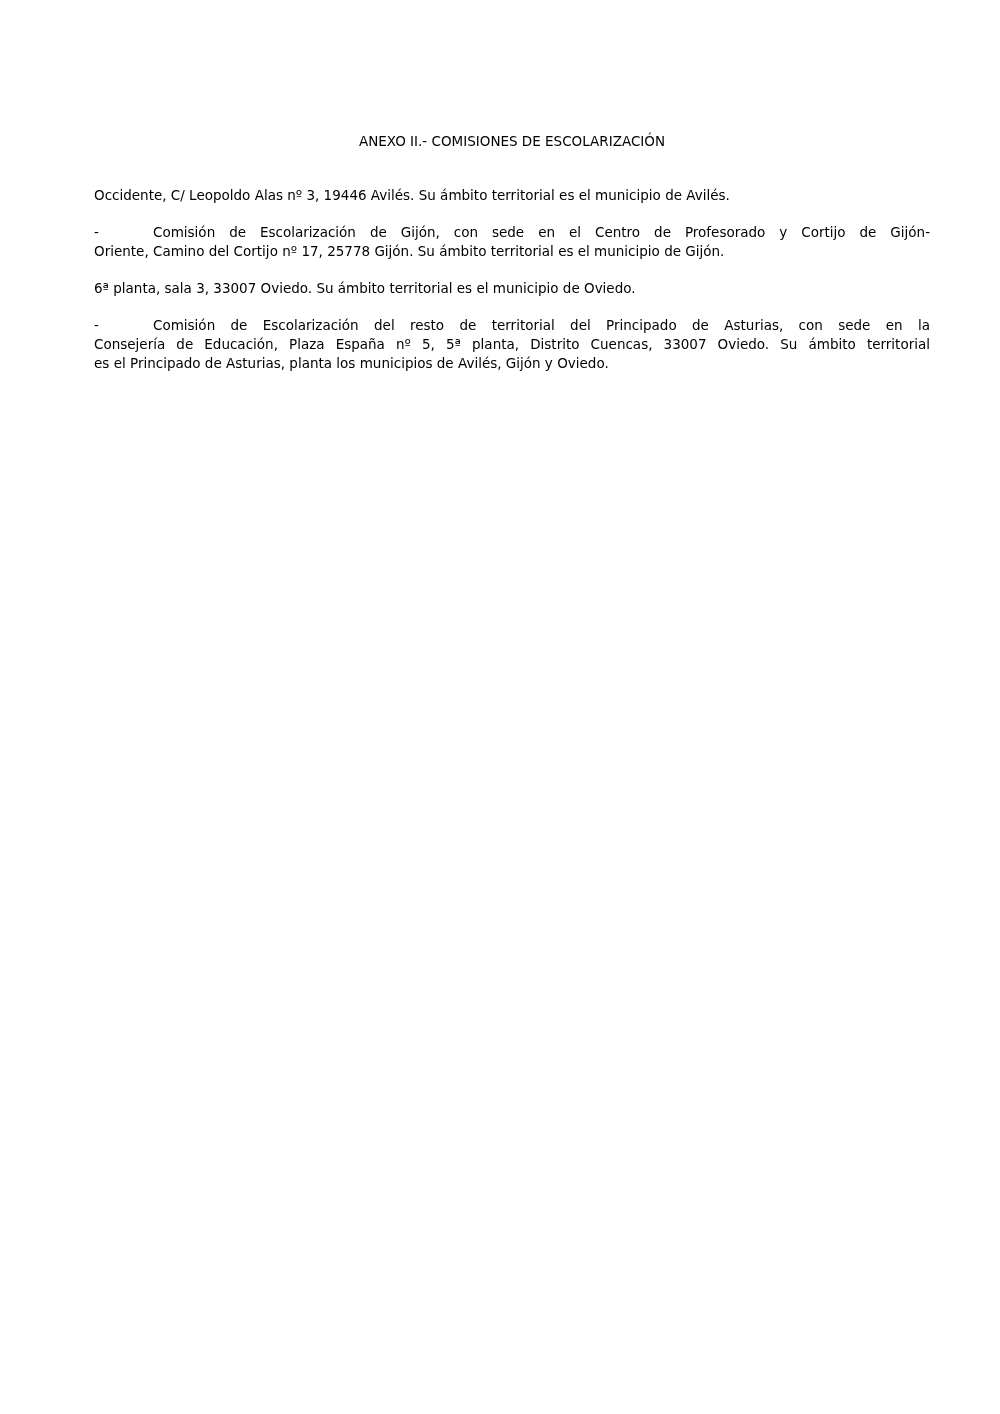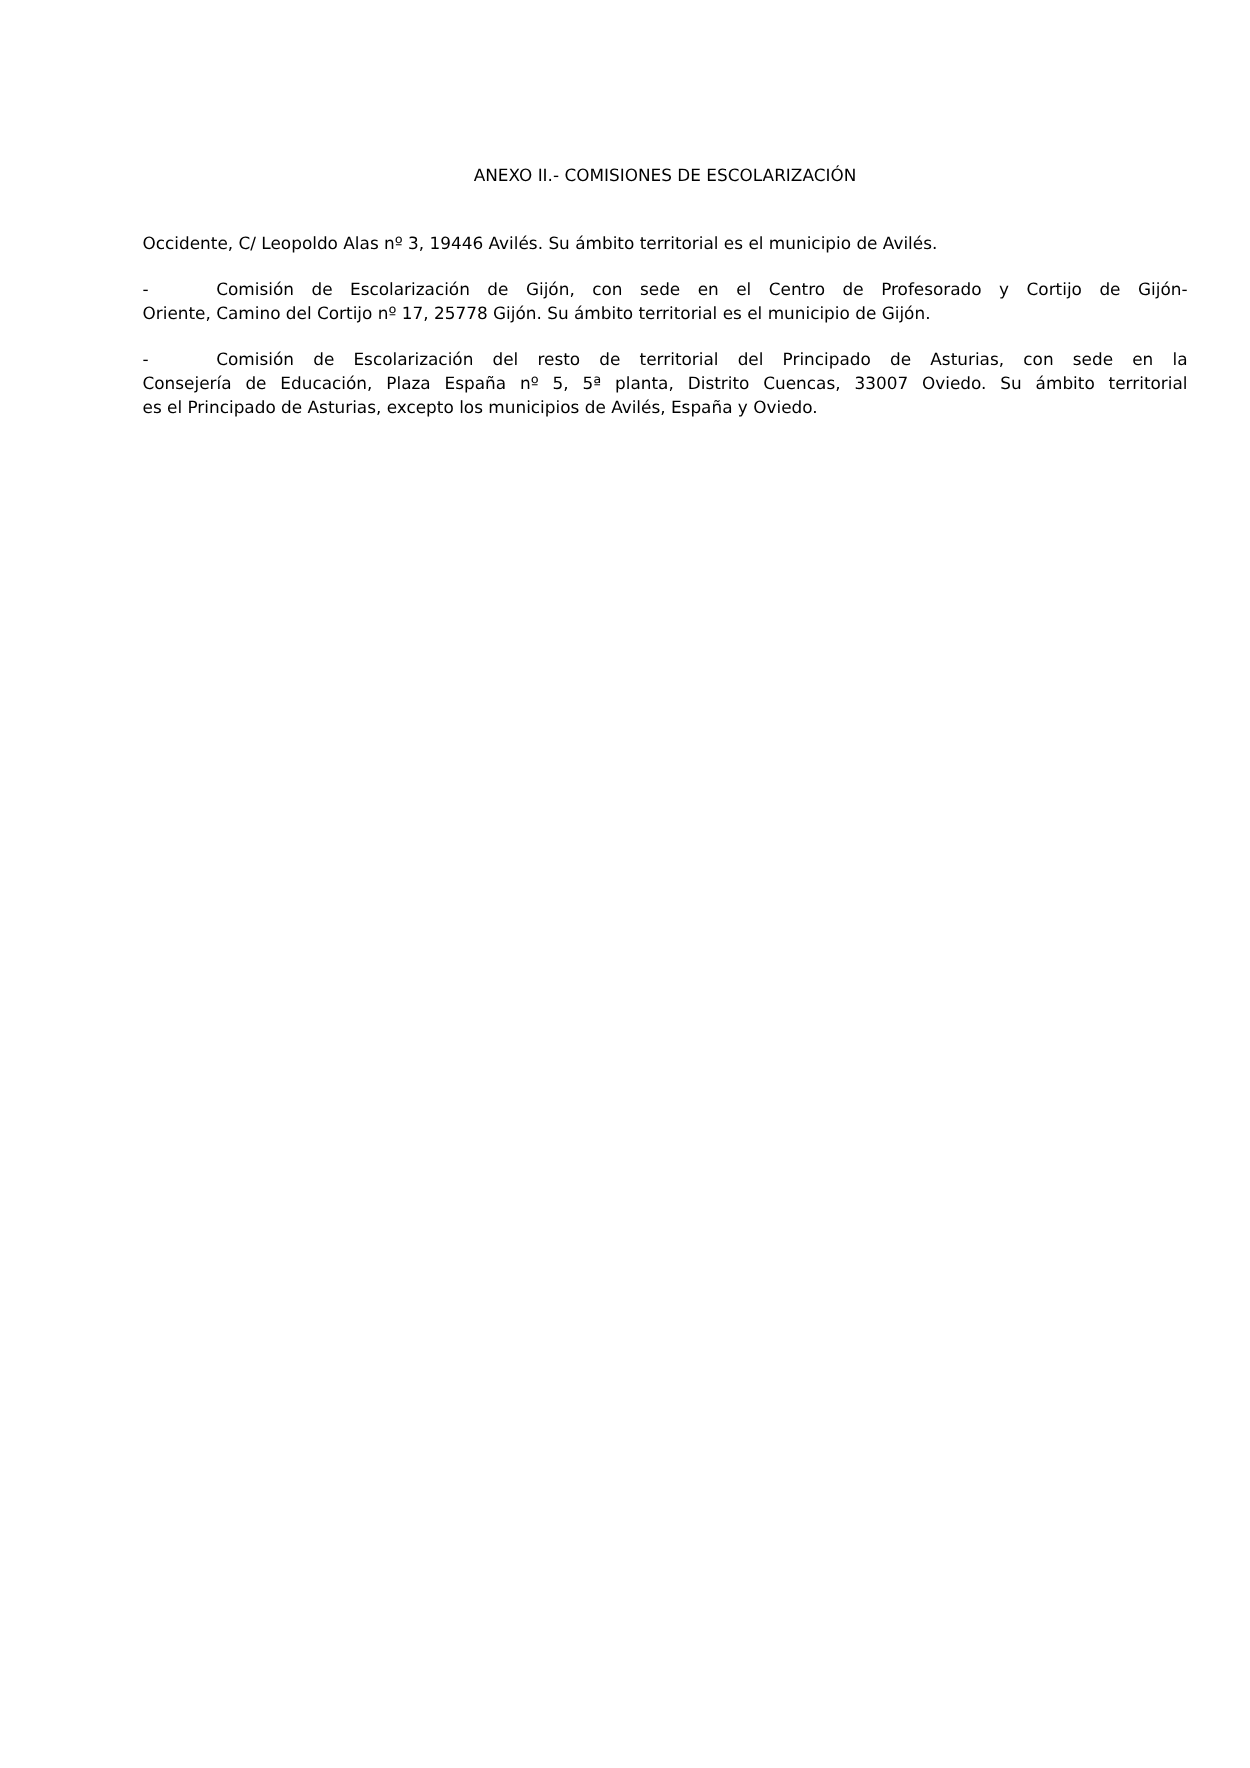--- a/index.html
+++ b/index.html
@@ -7,21 +7,20 @@
     width: 1000px;
     height: 1414px;
     background: #ffffff;
     overflow: hidden;
   }
   .page {
     position: relative;
     width: 828px;
     height: 1414px;
     background: #ffffff;
-    margin-left: 20px;
   }
   .content {
     position: absolute;
     left: 94px;
     top: 132px;
     width: 836px;
     font-family: "DejaVu Sans", "Liberation Sans", sans-serif;
     font-size: 13.5px;
     line-height: 19px;
     color: #000000;
@@ -57,23 +56,24 @@
     <div class="para">
       <div class="line"><span>Occidente, C/ Leopoldo Alas nº 3, 19446 Avilés. Su ámbito territorial es el municipio de Avilés.</span></div>
     </div>
 
     <div class="para">
       <div class="line just"><span class="marker">-</span><span>Comisión de Escolarización de Gijón, con sede en el Centro de Profesorado y Cortijo de Gijón-</span></div>
       <div class="line"><span>Oriente, Camino del Cortijo nº 17, 25778 Gijón. Su ámbito territorial es el municipio de Gijón.</span></div>
     </div>
 
     <div class="para">
+      <div class="line"><span>6ª planta, sala 3, 33007 Oviedo. Su ámbito territorial es el municipio de Oviedo.</span></div>
     </div>
 
     <div class="para">
       <div class="line just"><span class="marker">-</span><span>Comisión de Escolarización del resto de territorial del Principado de Asturias, con sede en la</span></div>
       <div class="line just"><span>Consejería de Educación, Plaza España nº 5, 5ª planta, Distrito Cuencas, 33007 Oviedo. Su ámbito territorial</span></div>
-      <div class="line"><span>es el Principado de Asturias, excepto los municipios de Avilés, España y Oviedo.</span></div>
+      <div class="line"><span>es el Principado de Asturias, planta los municipios de Avilés, Gijón y Oviedo.</span></div>
     </div>
 
 
   </div>
 </div>
 
 </body></html>

